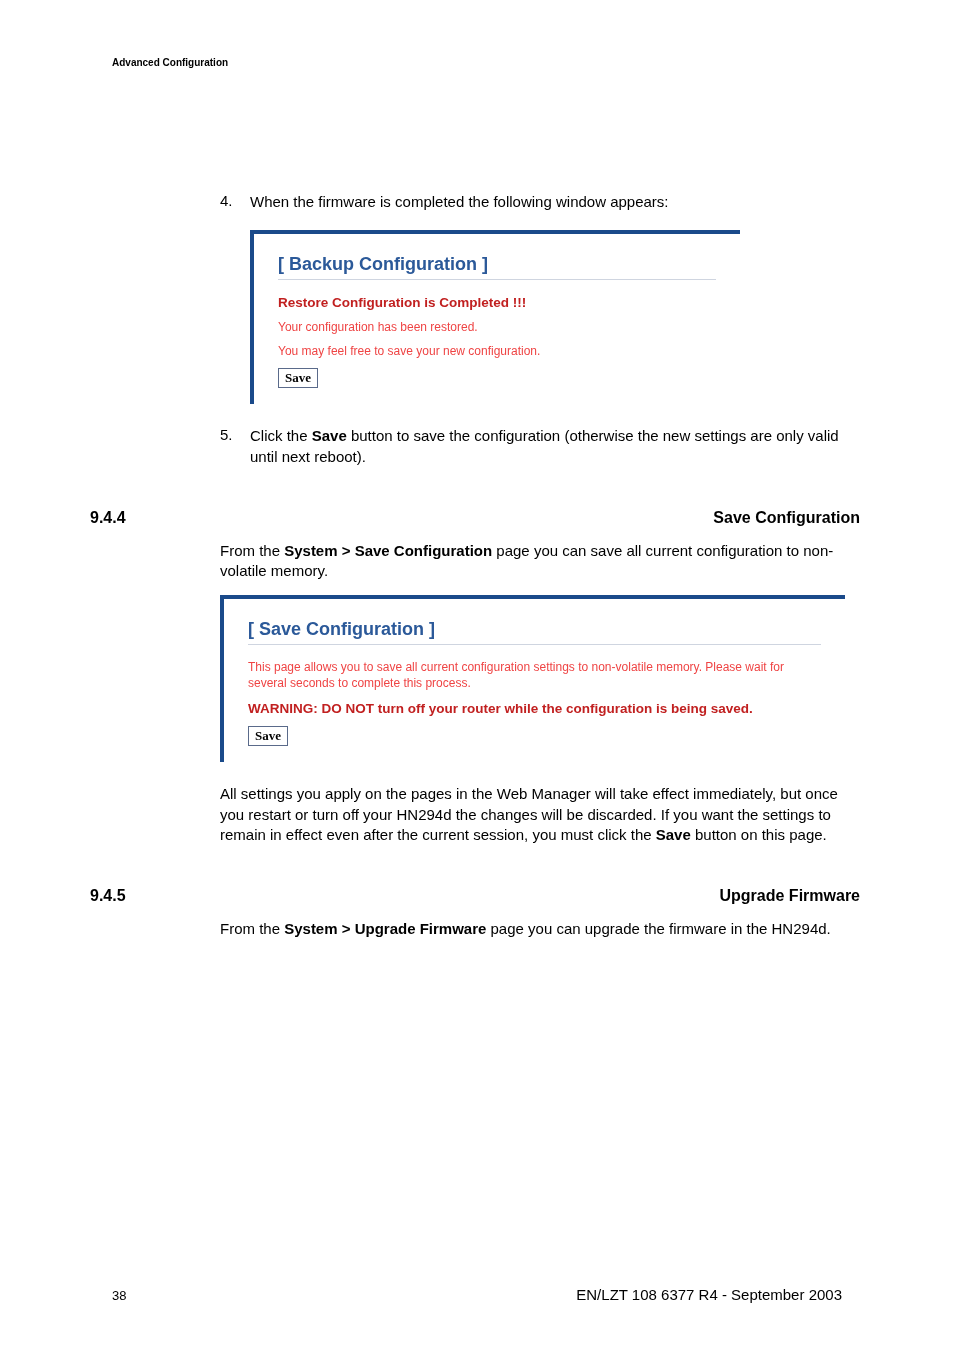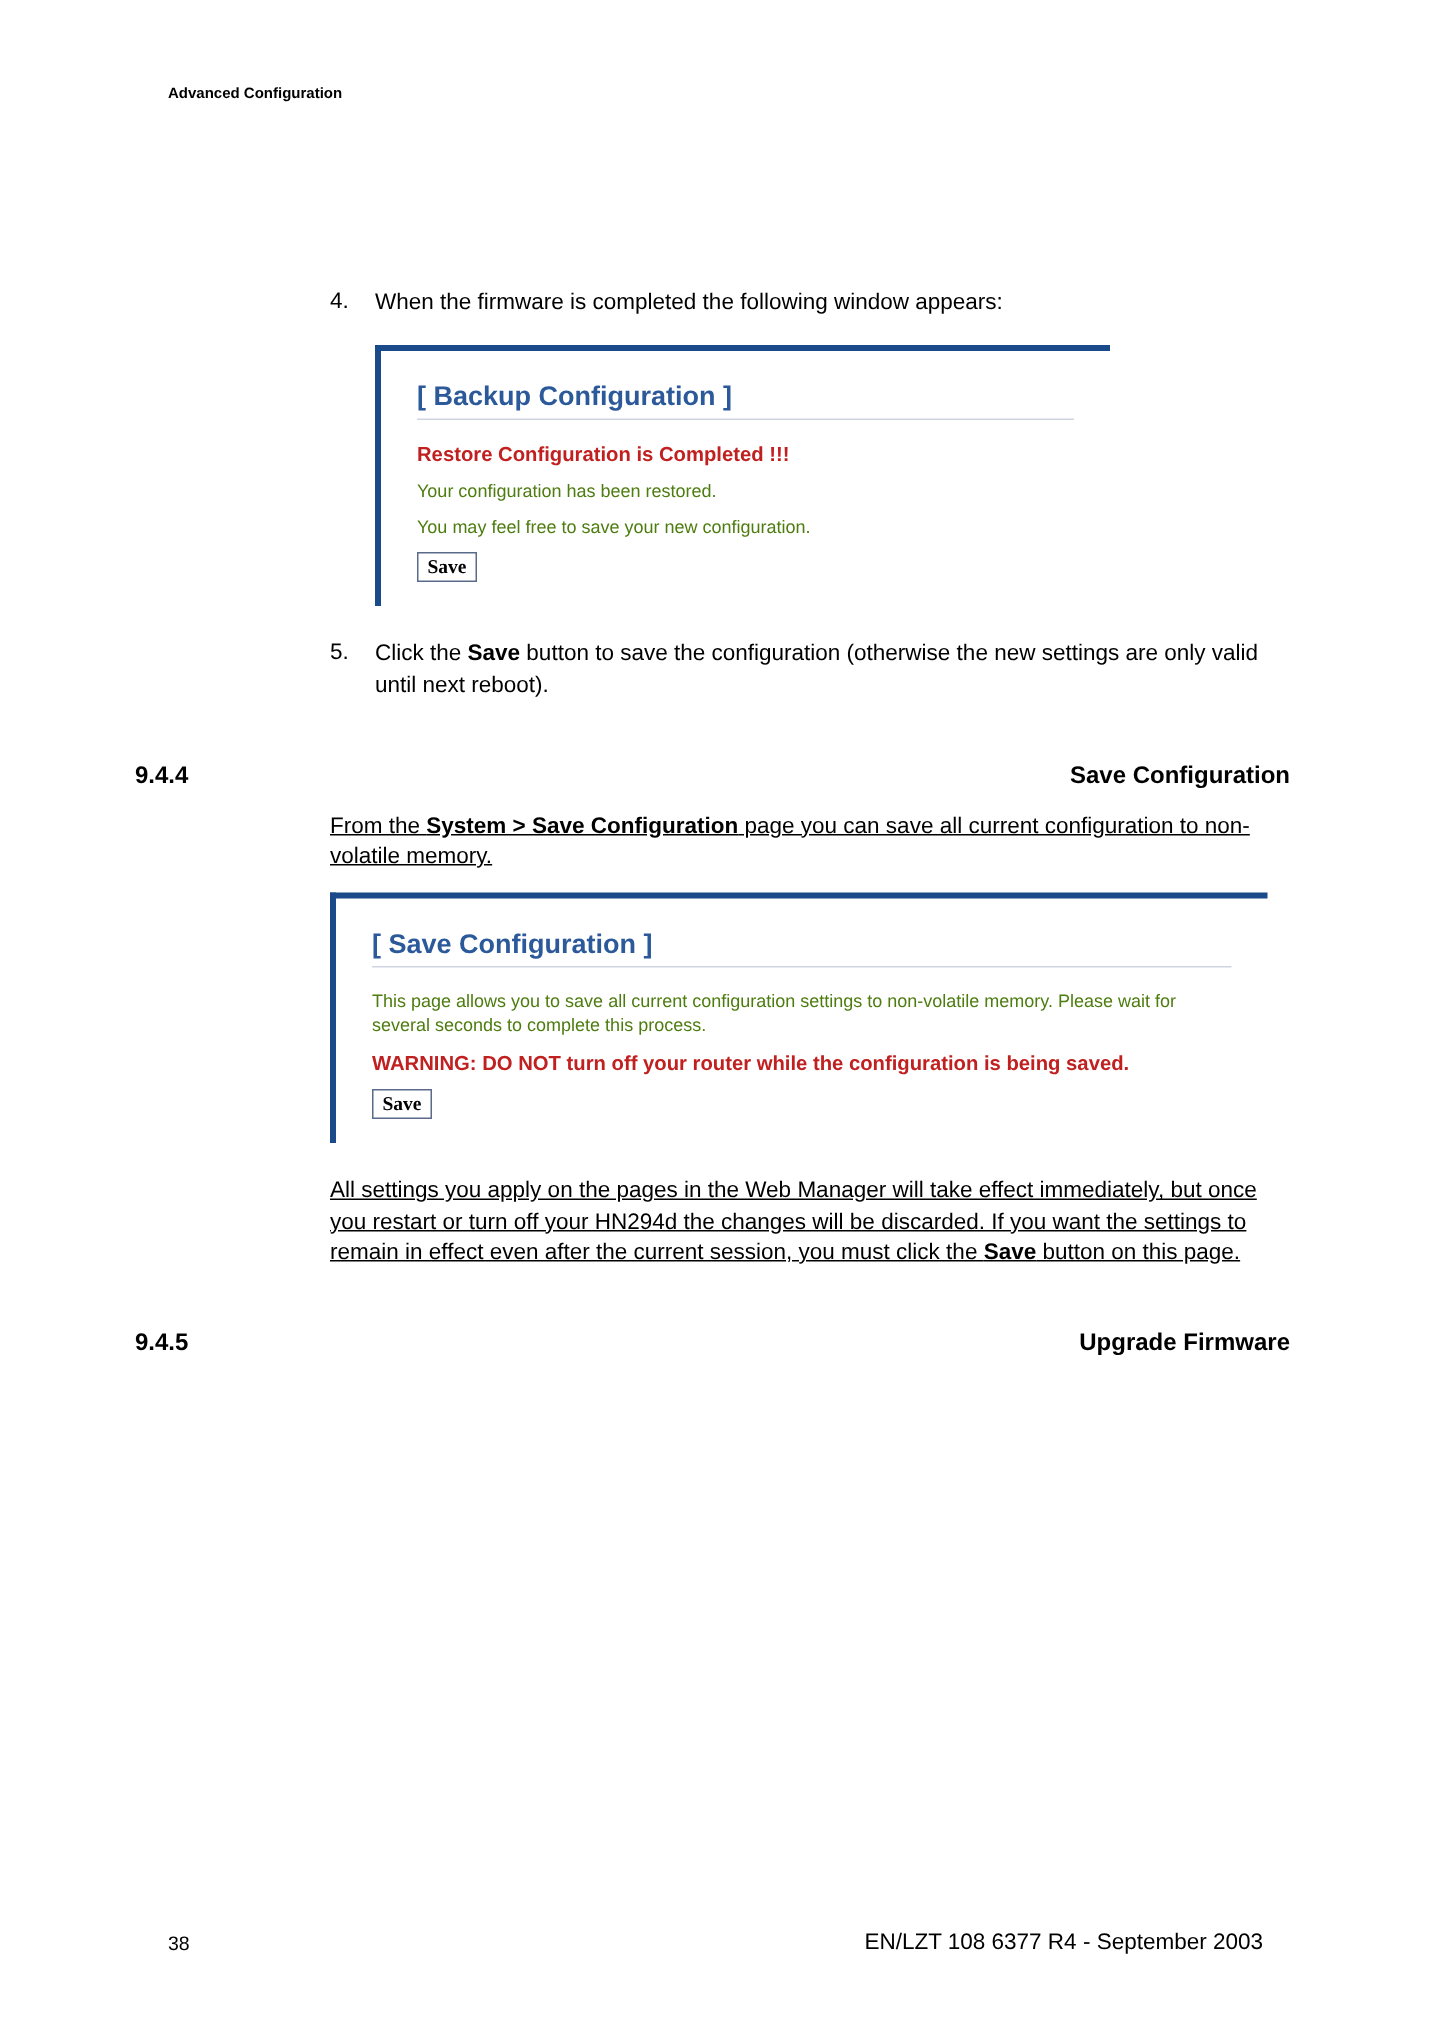--- a/index.html
+++ b/index.html
@@ -53,21 +53,21 @@
     padding-bottom: 4px;
     margin-bottom: 15px;
   }
   .sc-bold-red {
     color: #c12020;
     font-weight: bold;
     font-size: 13.5px;
     margin-bottom: 10px;
   }
   .sc-gray {
-    color: #4d7c0f;
+    color: #ef4444;
     font-size: 12px;
     margin-bottom: 10px;
   }
   .sc-save-btn {
     display: inline-block;
     border: 1px solid #5a6a8a;
     font-family: "Times New Roman", serif;
     font-weight: bold;
     font-size: 13px;
     padding: 1px 6px;
@@ -87,21 +87,20 @@
     font-size: 16px;
     font-weight: bold;
   }
   .section-title {
     font-size: 16px;
     font-weight: bold;
   }
   .body-para {
     line-height: 1.35;
     margin-bottom: 10px;
-    text-decoration: underline;
   }
   .footer-left {
     position: absolute;
     bottom: 48px;
     left: 112px;
     font-size: 13px;
   }
   .footer-right {
     position: absolute;
     bottom: 48px;
@@ -154,17 +153,20 @@
 
   <div class="body-para">
     <span>All settings you apply on the pages in the Web Manager will take effect immediately, but once you restart or turn off your HN294d the changes will be discarded. If you want the settings to remain in effect even after the current session, you must click the </span><b>Save</b><span> button on this page.</span>
   </div>
 
   <div class="section-row" style="position:relative;">
     <div class="section-num">9.4.5</div>
     <div class="section-title">Upgrade Firmware</div>
   </div>
 
+  <div class="body-para">
+    <span>From the </span><b>System &gt; Upgrade Firmware</b><span> page you can upgrade the firmware in the HN294d.</span>
+  </div>
 
 </div>
 
 <div class="footer-left">38</div>
 <div class="footer-right">EN/LZT 108 6377 R4 - September 2003</div>
 
 </body></html>

